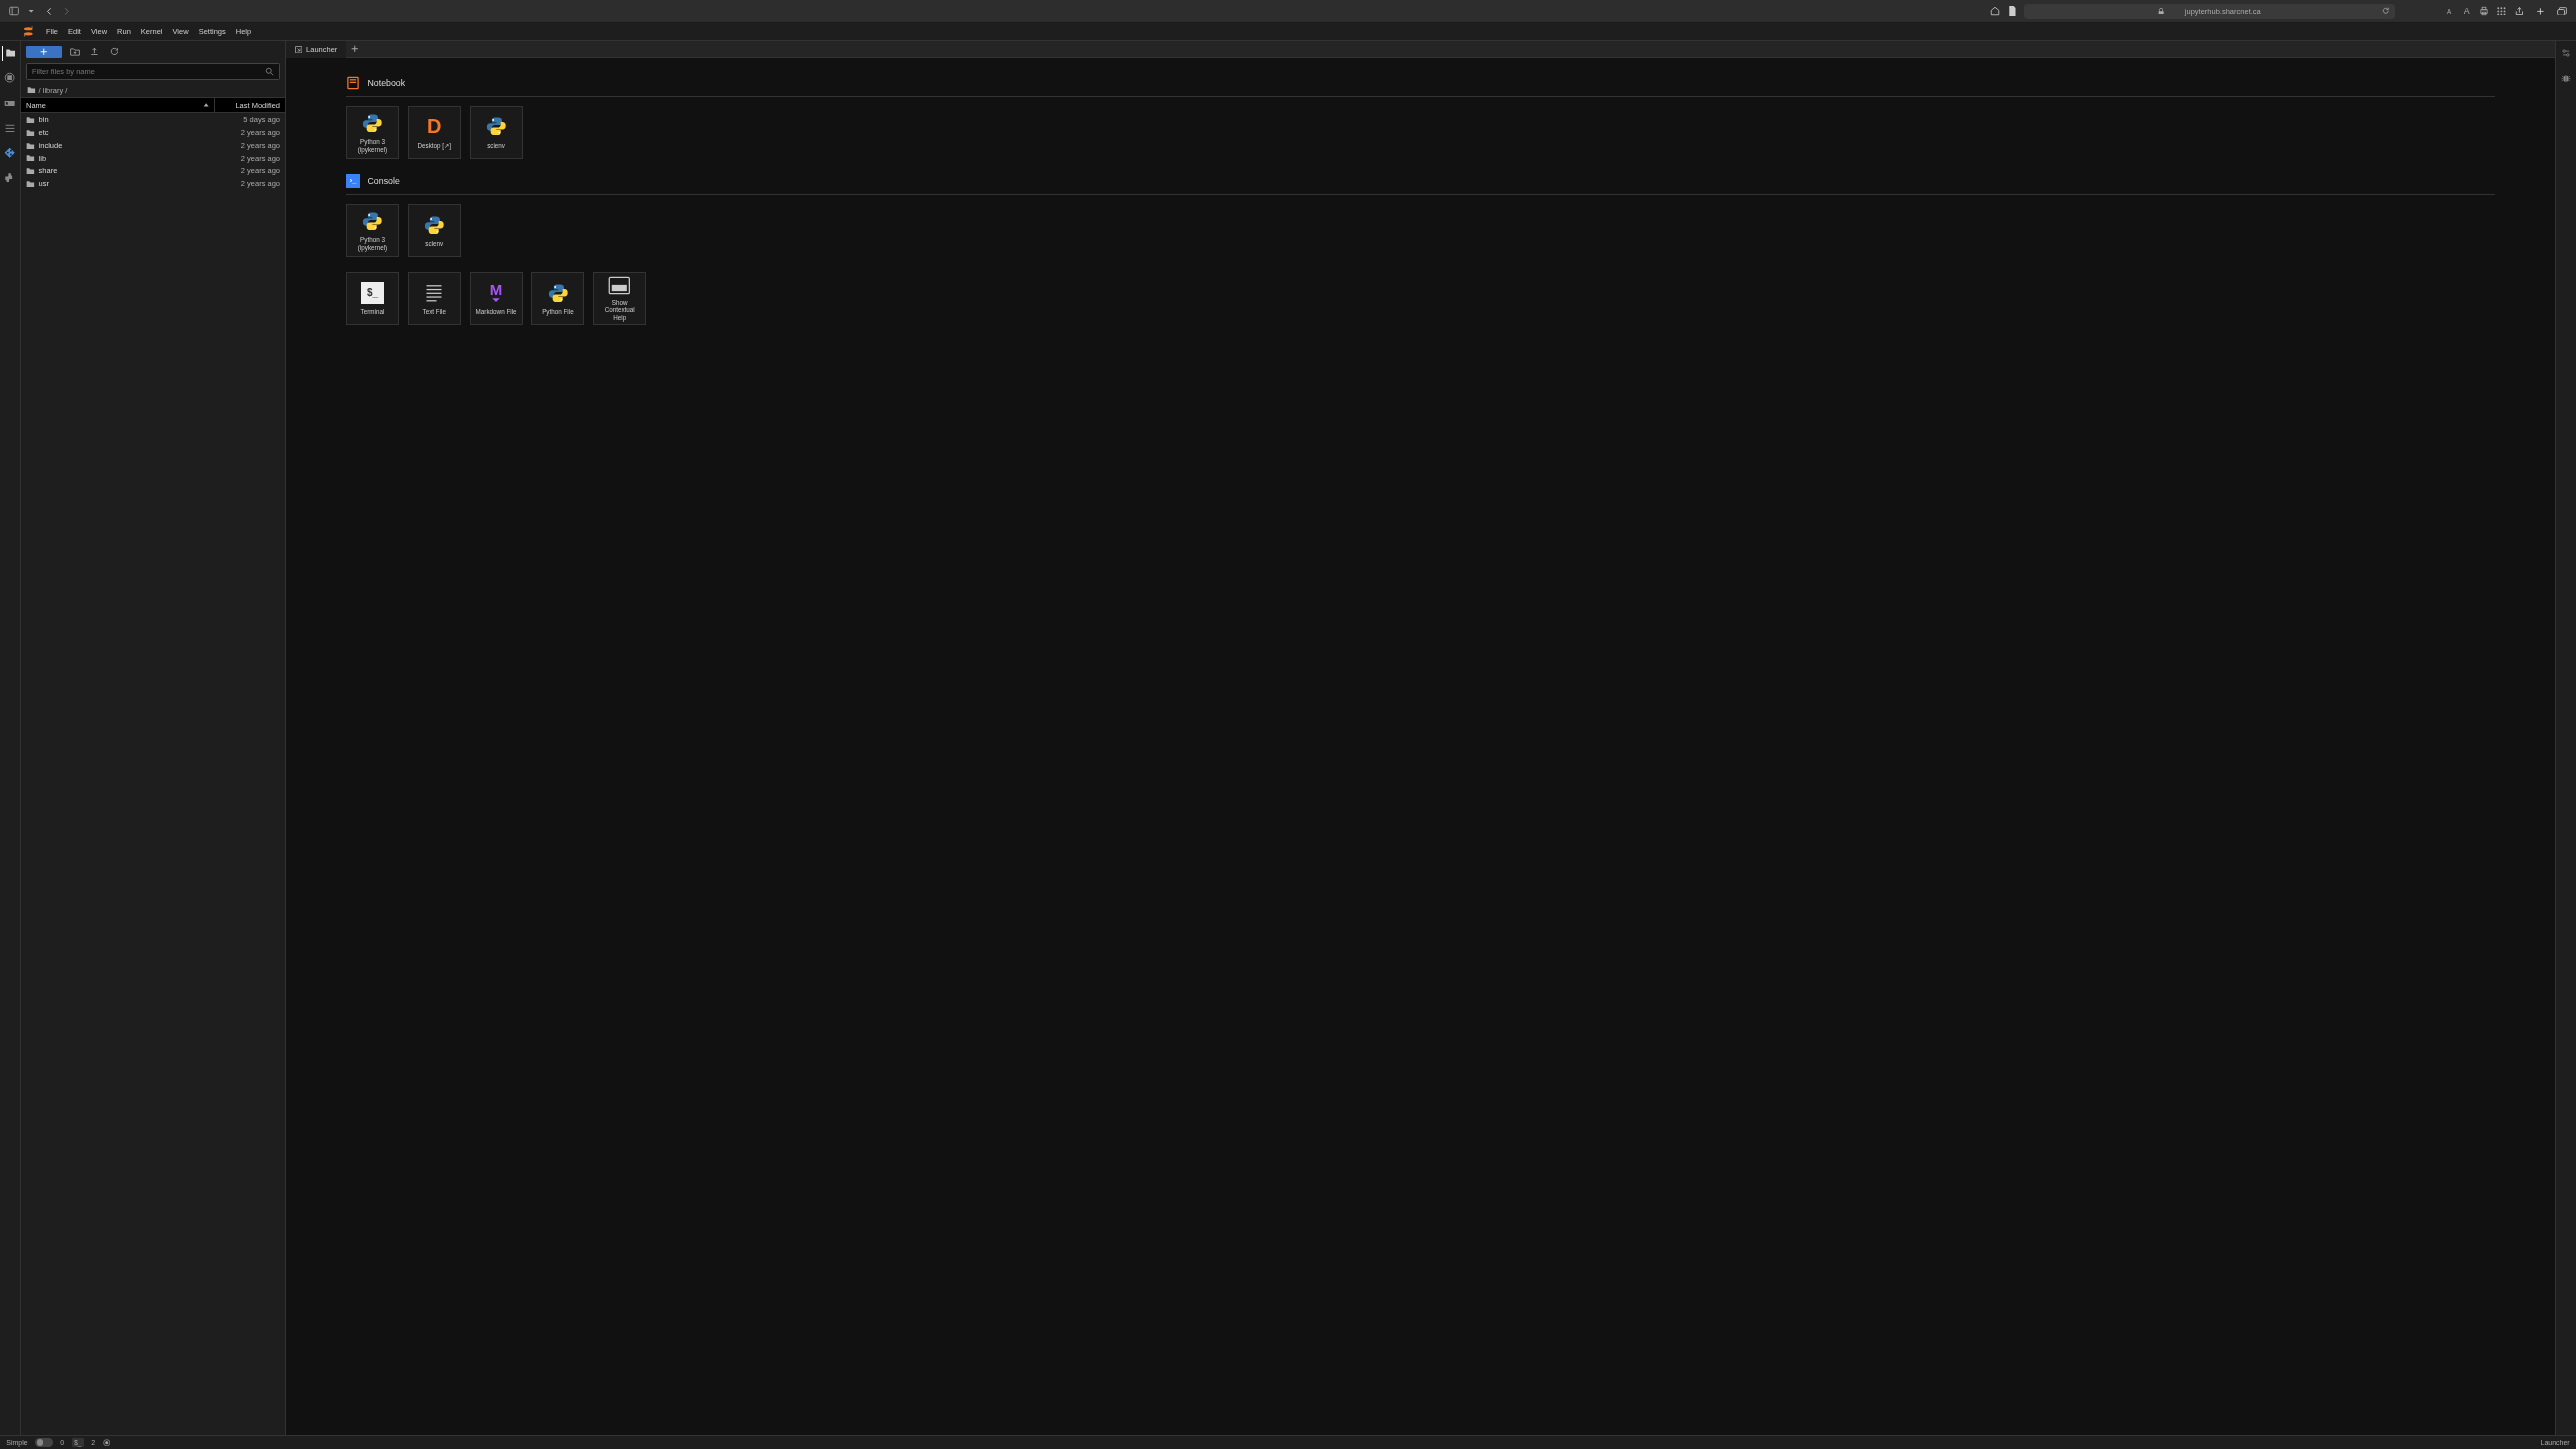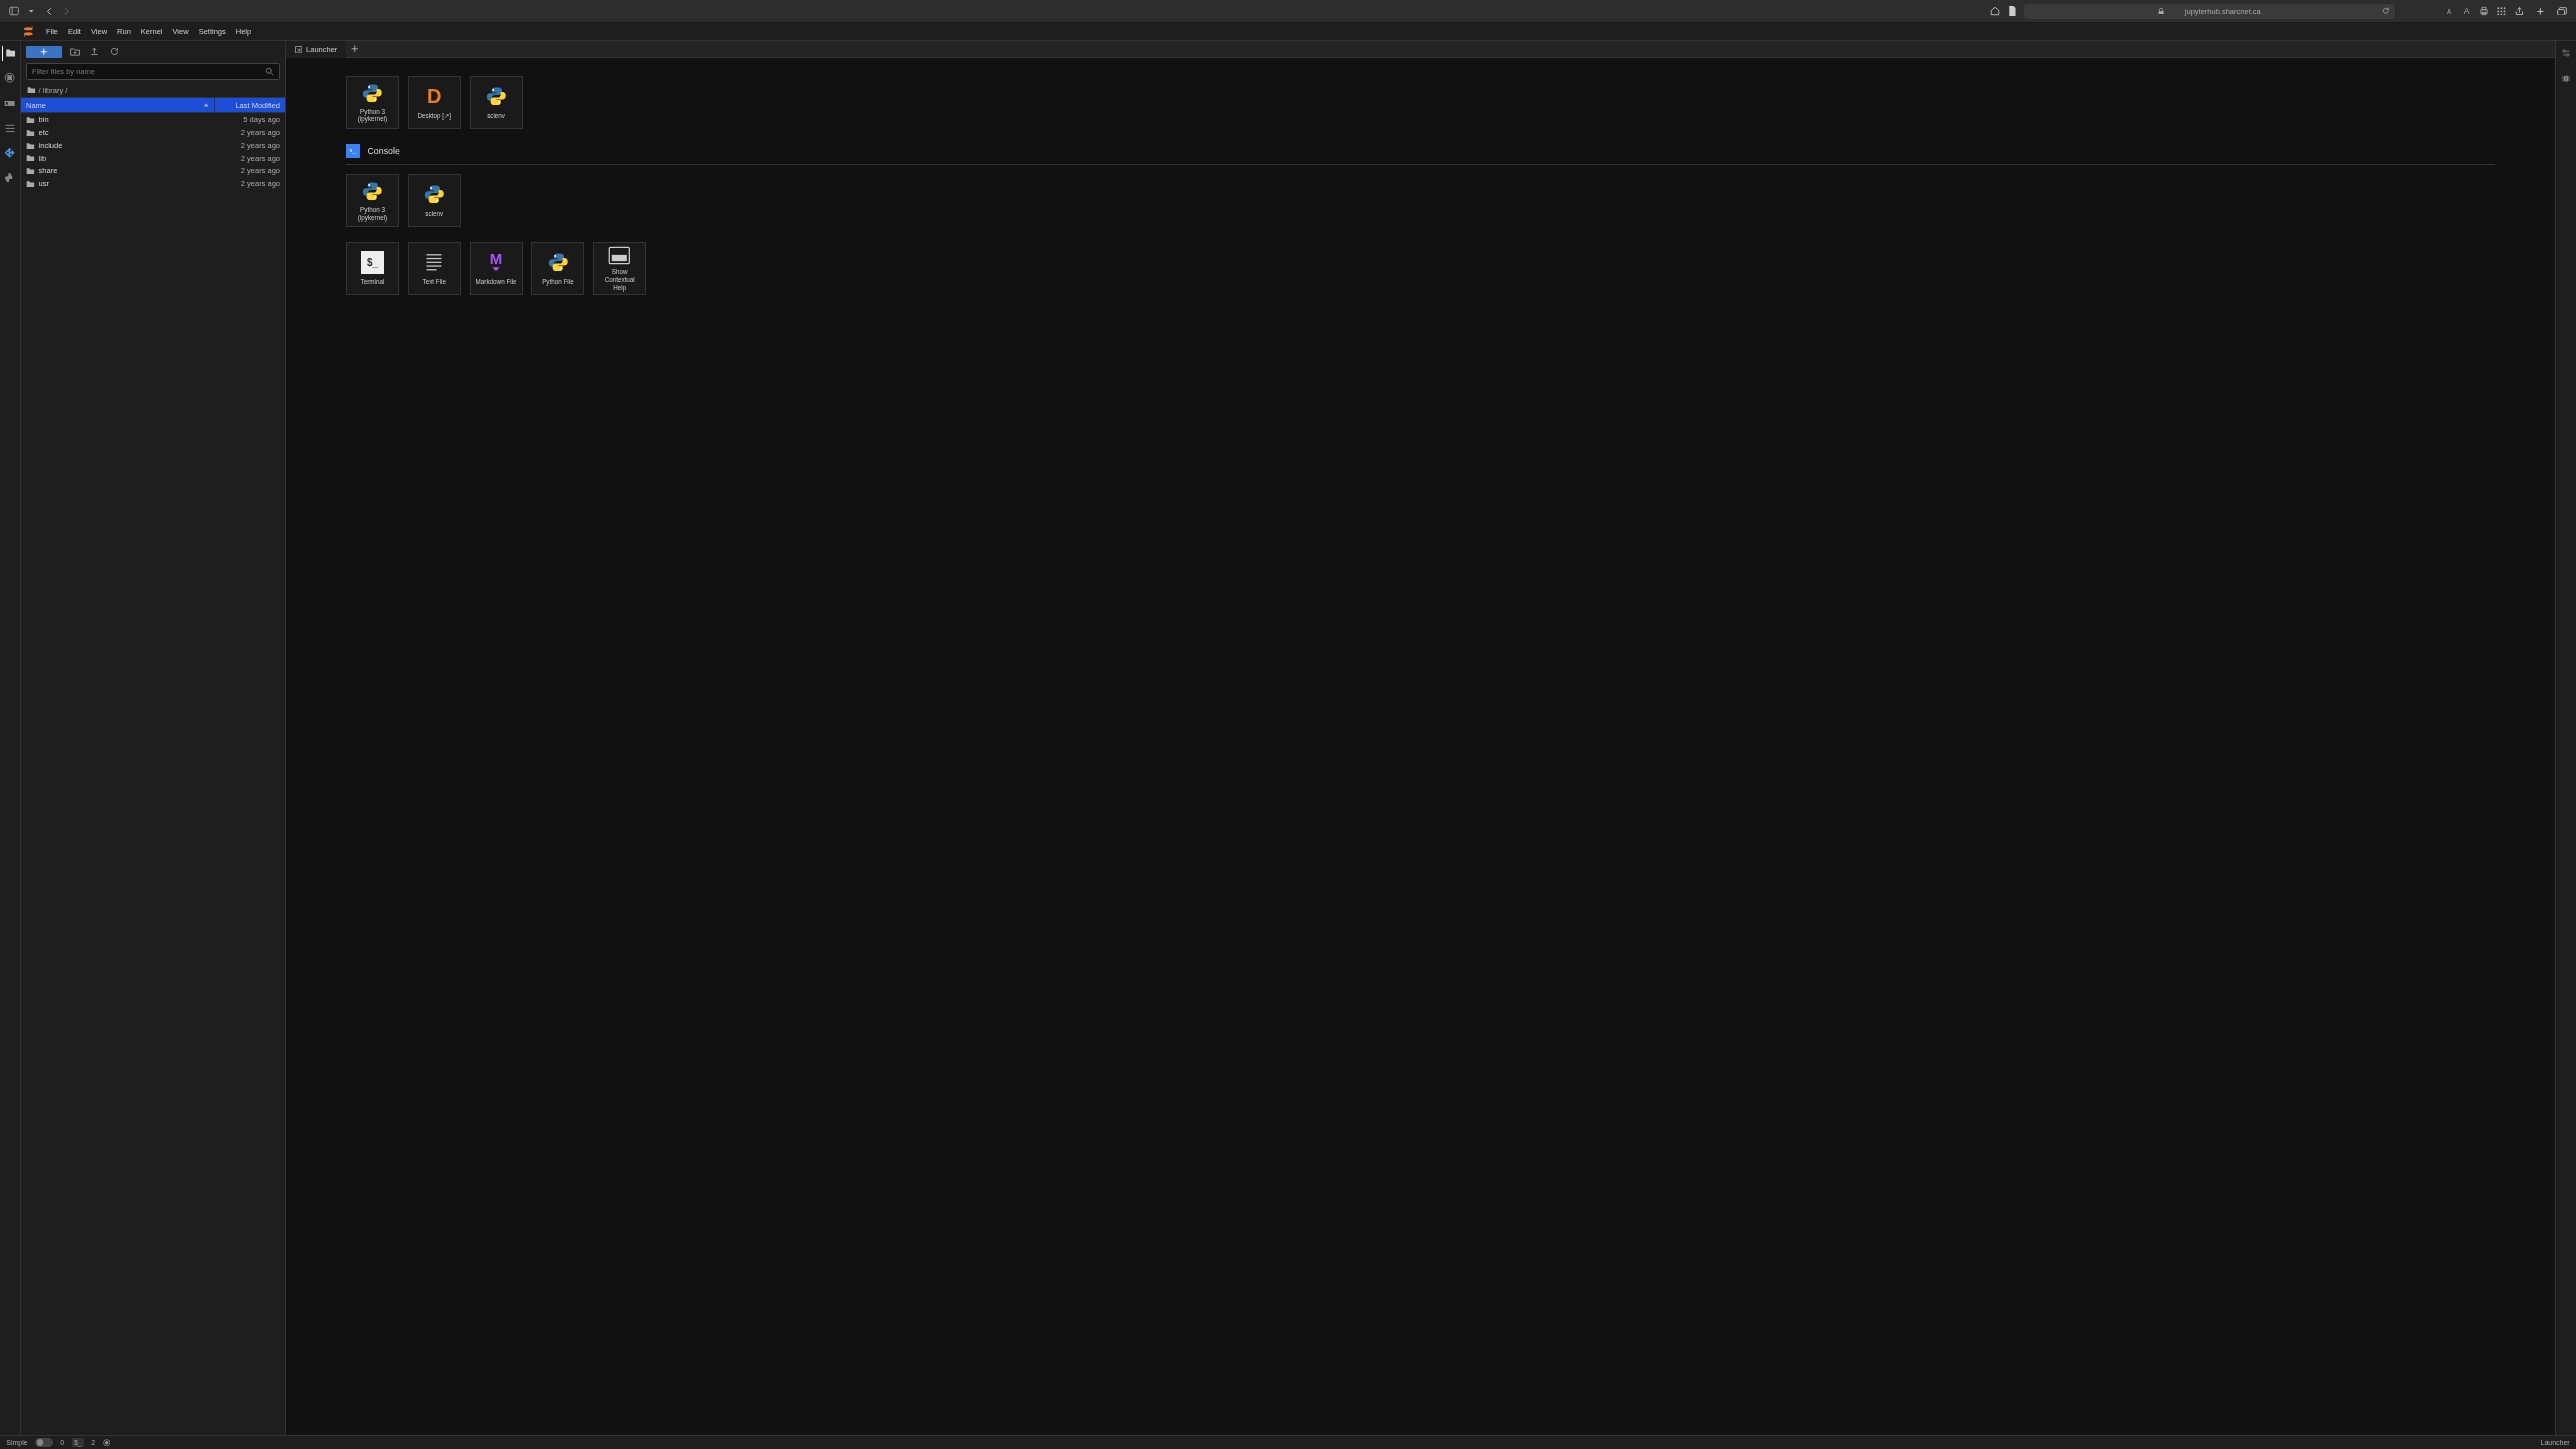--- a/index.html
+++ b/index.html
@@ -25,21 +25,21 @@
 .activity-item.active { border-left: 1.3px solid #fff; color: #fff; margin-left: -1.3px; padding-left: 1.3px; }
 
 
 .sidebar { width: 265px; background: #1e1e1e; border-right: 0.6px solid #333; display: flex; flex-direction: column; }
 .toolbar { display: flex; align-items: center; padding: 3.8px 5px; gap: 5px; }
 .new-btn { background: #3a73c4; width: 36px; height: 12.6px; border-radius: 1.3px; display: flex; align-items: center; justify-content: center; color: #fff; cursor: pointer; }
 .tool-btn { width: 15px; height: 15px; display: flex; align-items: center; justify-content: center; color: #aaa; cursor: pointer; }
 .filter-box { margin: 0 5px 3.8px; background: #111; border: 0.6px solid #444; border-radius: 1.3px; height: 16.4px; display: flex; align-items: center; padding: 0 5px; }
 .filter-box input { flex: 1; background: transparent; border: none; outline: none; color: #ccc; font-size: 7.5px; }
 .breadcrumb { padding: 2.5px 6.3px; display: flex; align-items: flex-start; gap: 2.5px; color: #aaa; font-size: 7.5px; }
-.file-header { display: flex; background: #1d4ed8; border-top: 0.6px solid #333; border-bottom: 0.6px solid #333; font-size: 7.5px; }
+.file-header { display: flex; background: #000000; border-top: 0.6px solid #333; border-bottom: 0.6px solid #333; font-size: 7.5px; }
 .file-header .col-name { flex: 1; padding: 2.5px 5px; border-right: 0.6px solid #333; display: flex; align-items: center; justify-content: space-between; }
 .file-header .col-mod { width: 70px; padding: 2.5px 5px; text-align: right; }
 .file-list { flex: 1; overflow: auto; }
 .file-row { display: flex; align-items: center; padding: 1.9px 5px; font-size: 7.5px; cursor: pointer; }
 .file-row .fname { flex: 1; display: flex; align-items: center; gap: 3.8px; }
 .file-row .fmod { width: 70px; text-align: right; color: #aaa; }
 
 
 .content { flex: 1; display: flex; flex-direction: column; background: #111; }
 .tab-bar { height: 17.6px; background: #252525; display: flex; align-items: center; border-bottom: 0.6px solid #333; }
@@ -337,20 +337,30 @@
       </div>
       <div class="add-tab">
           <svg width="7.5" height="7.5" viewBox="0 0 12 12" fill="none" stroke="#aaa" stroke-width="1.5">
             <path d="M6 1v10M1 6h10"></path>
           </svg>
         </div>
     </div>
     <div class="launcher">
       <div id="sections">
           <div class="section">
+            <div class="section-header">
+              <div class="section-icon">
+                <svg width="14" height="14" viewBox="0 0 22 22" fill="#f37726">
+                  <rect x="3" y="2" width="16" height="18" rx="1" fill="none" stroke="#f37726" stroke-width="2"></rect>
+                  <rect x="6" y="5" width="10" height="2"></rect>
+                  <rect x="6" y="9" width="10" height="2"></rect>
+                </svg>
+              </div>
+              <div class="section-title">Notebook</div>
+            </div>
             <div class="cards">
               <div class="card">
                 <div class="card-icon">
                   <svg width="22.6" height="22.6" viewBox="0 0 36 36">
                     <path d="M17 4c-5 0-6 2-6 5v3h7v1H8c-3 0-5 2-5 6s2 6 5 6h3v-4c0-3 2-5 5-5h7c2 0 4-2 4-4V9c0-3-2-5-6-5h-4z" fill="#3776ab"></path>
                     <circle cx="13" cy="8" r="1.5" fill="#fff"></circle>
                     <path d="M19 32c5 0 6-2 6-5v-3h-7v-1h10c3 0 5-2 5-6s-2-6-5-6h-3v4c0 3-2 5-5 5h-7c-2 0-4 2-4 4v3c0 3 2 5 6 5h4z" fill="#ffd43b"></path>
                     <circle cx="23" cy="28" r="1.5" fill="#fff"></circle>
                   </svg>
                 </div>

